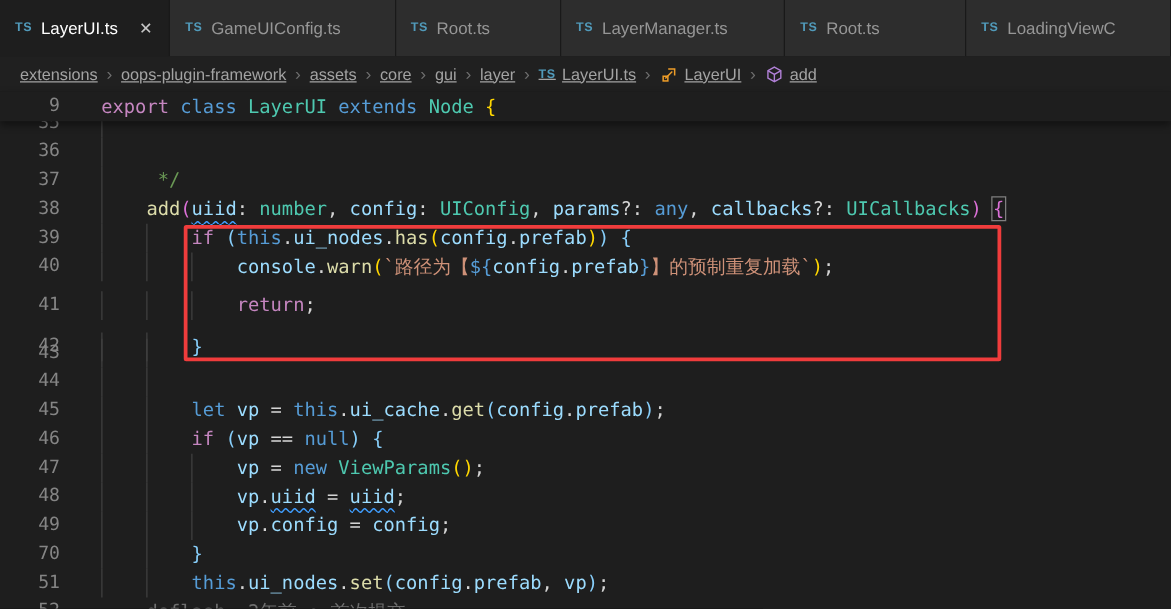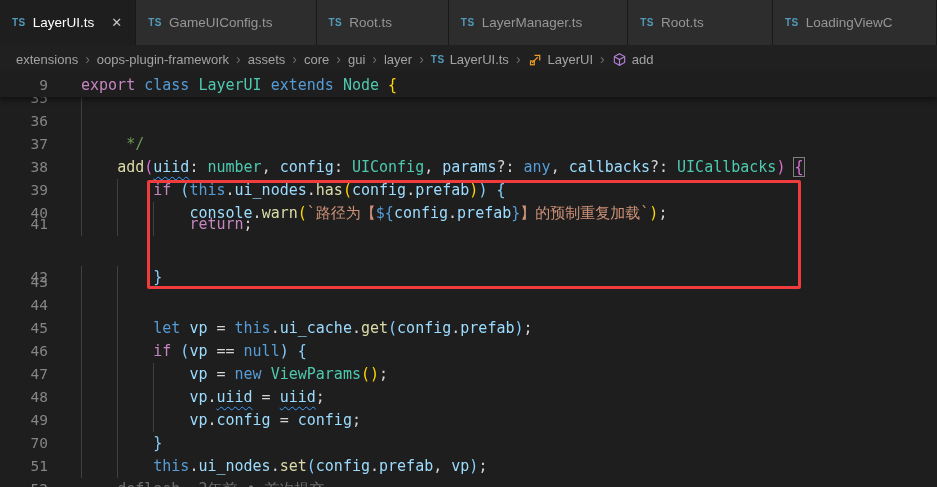--- a/index.html
+++ b/index.html
@@ -18,21 +18,21 @@
   .tab:nth-child(3){width:137px;}
   .tab:nth-child(4){width:186px;}
   .tab:nth-child(5){width:150px;}
   .tab:nth-child(6){width:170px;}
   .ts-badge{font-size:10px;font-weight:bold;color:#519aba;letter-spacing:.5px;flex:0 0 auto;}
   .tab .close{margin-left:auto;font-size:13px;color:#c5c5c5;padding:0 1px;}
 
   
   .breadcrumbs{position:absolute;top:45px;left:0;right:0;height:28px;background:#202020;
                display:flex;align-items:center;padding-left:16px;font-size:13px;color:#a3a3a3;}
-  .crumb{display:flex;align-items:center;gap:5px;cursor:pointer;white-space:nowrap;}
+  .crumb{display:flex;align-items:center;gap:5px;cursor:pointer;white-space:nowrap;text-decoration:underline;}
   .crumb-sep{color:#6e6e6e;margin:0 7px;font-size:14px;}
   .crumb svg{display:block;}
 
   
   .editor{position:absolute;top:73px;left:0;right:0;bottom:0;background:#1e1e1e;
           font-family:"DejaVu Sans Mono","Liberation Mono",monospace;font-size:15px;}
   .line{position:absolute;left:0;right:0;height:23px;line-height:23px;white-space:pre;color:#d4d4d4;}
   .ln{position:absolute;left:0;top:0;width:48px;text-align:right;color:#858585;font-size:14.5px;}
   .code{position:absolute;left:81px;top:0;}
   .guide{position:absolute;top:0;width:1px;height:23px;background:#404040;}
@@ -141,21 +141,21 @@
       </span>
     </div>
   <div class="editor">
     <div id="lines">
         <div class="line" style="top: 14px;"><span class="ln">35</span><span class="guide" style="left: 81px;"></span></div>
         <div class="line" style="top: 37px;"><span class="ln">36</span><span class="guide" style="left: 81px;"></span></div>
         <div class="line" style="top: 60px;"><span class="ln">37</span><span class="guide" style="left: 81px;"></span><span class="code"><span class="tk-com">     */</span></span></div>
         <div class="line" style="top: 83px;"><span class="ln">38</span><span class="guide" style="left: 81px;"></span><span class="code"><span class="tk-pl">    </span><span class="tk-fn">add</span><span class="tk-b2">(</span><span class="tk-var m-sq">uiid</span><span class="tk-pn">: </span><span class="tk-type">number</span><span class="tk-pn">, </span><span class="tk-var">config</span><span class="tk-pn">: </span><span class="tk-type">UIConfig</span><span class="tk-pn">, </span><span class="tk-var">params</span><span class="tk-pn">?: </span><span class="tk-kw">any</span><span class="tk-pn">, </span><span class="tk-var">callbacks</span><span class="tk-pn">?: </span><span class="tk-type">UICallbacks</span><span class="tk-b2">)</span><span class="tk-pl"> </span><span class="tk-b2 m-match">{</span></span></div>
         <div class="line" style="top: 106px;"><span class="ln">39</span><span class="guide" style="left: 81px;"></span><span class="guide" style="left: 117px;"></span><span class="code"><span class="tk-pl">        </span><span class="tk-ctrl">if</span><span class="tk-pl"> </span><span class="tk-b3">(</span><span class="tk-kw">this</span><span class="tk-pn">.</span><span class="tk-var">ui_nodes</span><span class="tk-pn">.</span><span class="tk-fn">has</span><span class="tk-b1">(</span><span class="tk-var">config</span><span class="tk-pn">.</span><span class="tk-var">prefab</span><span class="tk-b1">)</span><span class="tk-b3">)</span><span class="tk-pl"> </span><span class="tk-b3">{</span></span></div>
         <div class="line" style="top: 129px;"><span class="ln">40</span><span class="guide" style="left: 81px;"></span><span class="guide" style="left: 117px;"></span><span class="guide" style="left: 153px;"></span><span class="code"><span class="tk-pl">            </span><span class="tk-var">console</span><span class="tk-pn">.</span><span class="tk-fn">warn</span><span class="tk-b1">(</span><span class="tk-str">`路径为【</span><span class="tk-tmpl">${</span><span class="tk-var">config</span><span class="tk-pn">.</span><span class="tk-var">prefab</span><span class="tk-tmpl">}</span><span class="tk-str">】的预制重复加载`</span><span class="tk-b1">)</span><span class="tk-pn">;</span></span></div>
-        <div class="line" style="top: 140px;"><span class="ln">41</span><span class="guide" style="left: 81px;"></span><span class="guide" style="left: 117px;"></span><span class="guide" style="left: 153px;"></span><span class="code"><span class="tk-pl">            </span><span class="tk-ctrl">return</span><span class="tk-pn">;</span></span></div>
+        <div class="line" style="top: 160px;"><span class="ln">41</span><span class="guide" style="left: 81px;"></span><span class="guide" style="left: 117px;"></span><span class="guide" style="left: 153px;"></span><span class="code"><span class="tk-pl">            </span><span class="tk-ctrl">return</span><span class="tk-pn">;</span></span></div>
         <div class="line" style="top: 193px;"><span class="ln">42</span><span class="guide" style="left: 81px;"></span><span class="guide" style="left: 117px;"></span><span class="code"><span class="tk-pl">        </span><span class="tk-b3">}</span></span></div>
         <div class="line" style="top: 198px;"><span class="ln">43</span><span class="guide" style="left: 81px;"></span><span class="guide" style="left: 117px;"></span><span class="code"></span></div>
         <div class="line" style="top: 221px;"><span class="ln">44</span><span class="guide" style="left: 81px;"></span><span class="guide" style="left: 117px;"></span></div>
         <div class="line" style="top: 244px;"><span class="ln">45</span><span class="guide" style="left: 81px;"></span><span class="guide" style="left: 117px;"></span><span class="code"><span class="tk-pl">        </span><span class="tk-kw">let</span><span class="tk-pl"> </span><span class="tk-var">vp</span><span class="tk-pn"> = </span><span class="tk-kw">this</span><span class="tk-pn">.</span><span class="tk-var">ui_cache</span><span class="tk-pn">.</span><span class="tk-fn">get</span><span class="tk-b3">(</span><span class="tk-var">config</span><span class="tk-pn">.</span><span class="tk-var">prefab</span><span class="tk-b3">)</span><span class="tk-pn">;</span></span></div>
         <div class="line" style="top: 267px;"><span class="ln">46</span><span class="guide" style="left: 81px;"></span><span class="guide" style="left: 117px;"></span><span class="code"><span class="tk-pl">        </span><span class="tk-ctrl">if</span><span class="tk-pl"> </span><span class="tk-b3">(</span><span class="tk-var">vp</span><span class="tk-pn"> == </span><span class="tk-kw">null</span><span class="tk-b3">)</span><span class="tk-pl"> </span><span class="tk-b3">{</span></span></div>
         <div class="line" style="top: 290px;"><span class="ln">47</span><span class="guide" style="left: 81px;"></span><span class="guide" style="left: 117px;"></span><span class="guide" style="left: 153px;"></span><span class="code"><span class="tk-pl">            </span><span class="tk-var">vp</span><span class="tk-pn"> = </span><span class="tk-kw">new</span><span class="tk-pl"> </span><span class="tk-type">ViewParams</span><span class="tk-b1">(</span><span class="tk-b1">)</span><span class="tk-pn">;</span></span></div>
         <div class="line" style="top: 313px;"><span class="ln">48</span><span class="guide" style="left: 81px;"></span><span class="guide" style="left: 117px;"></span><span class="guide" style="left: 153px;"></span><span class="code"><span class="tk-pl">            </span><span class="tk-var">vp</span><span class="tk-pn">.</span><span class="tk-var m-sq">uiid</span><span class="tk-pn"> = </span><span class="tk-var m-sq">uiid</span><span class="tk-pn">;</span></span></div>
         <div class="line" style="top: 336px;"><span class="ln">49</span><span class="guide" style="left: 81px;"></span><span class="guide" style="left: 117px;"></span><span class="guide" style="left: 153px;"></span><span class="code"><span class="tk-pl">            </span><span class="tk-var">vp</span><span class="tk-pn">.</span><span class="tk-var">config</span><span class="tk-pn"> = </span><span class="tk-var">config</span><span class="tk-pn">;</span></span></div>
         <div class="line" style="top: 359px;"><span class="ln">70</span><span class="guide" style="left: 81px;"></span><span class="guide" style="left: 117px;"></span><span class="code"><span class="tk-pl">        </span><span class="tk-b3">}</span></span></div>
         <div class="line" style="top: 382px;"><span class="ln">51</span><span class="guide" style="left: 81px;"></span><span class="guide" style="left: 117px;"></span><span class="code"><span class="tk-pl">        </span><span class="tk-kw">this</span><span class="tk-pn">.</span><span class="tk-var">ui_nodes</span><span class="tk-pn">.</span><span class="tk-fn">set</span><span class="tk-b3">(</span><span class="tk-var">config</span><span class="tk-pn">.</span><span class="tk-var">prefab</span><span class="tk-pn">, </span><span class="tk-var">vp</span><span class="tk-b3">)</span><span class="tk-pn">;</span></span></div>

